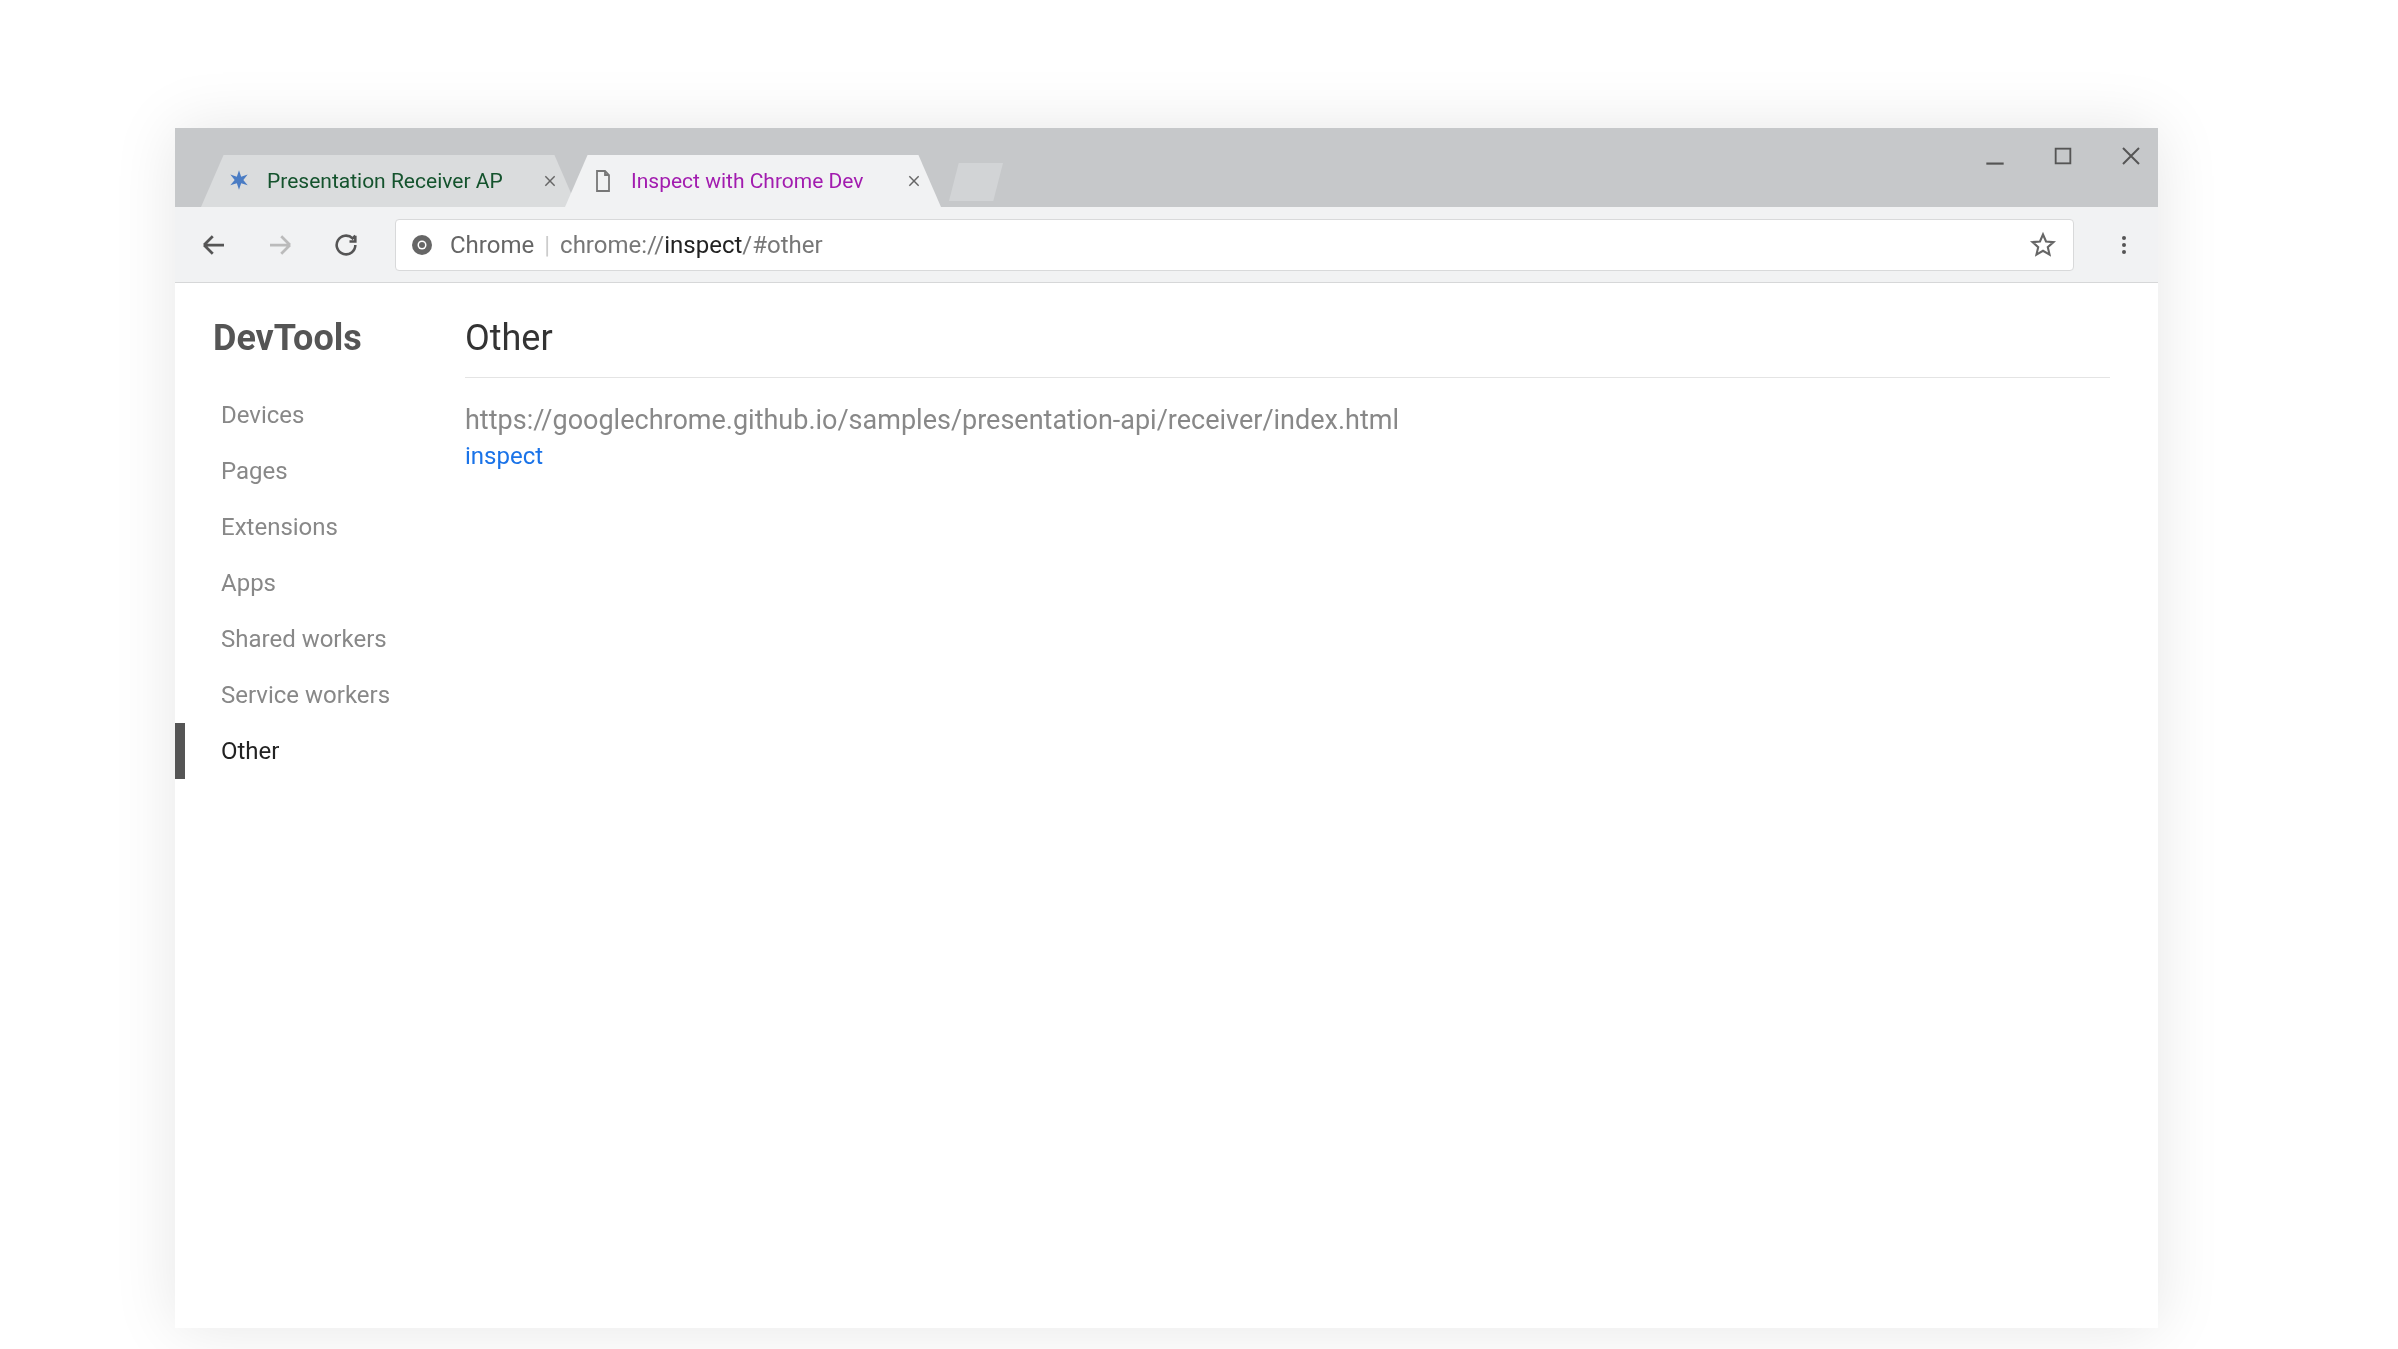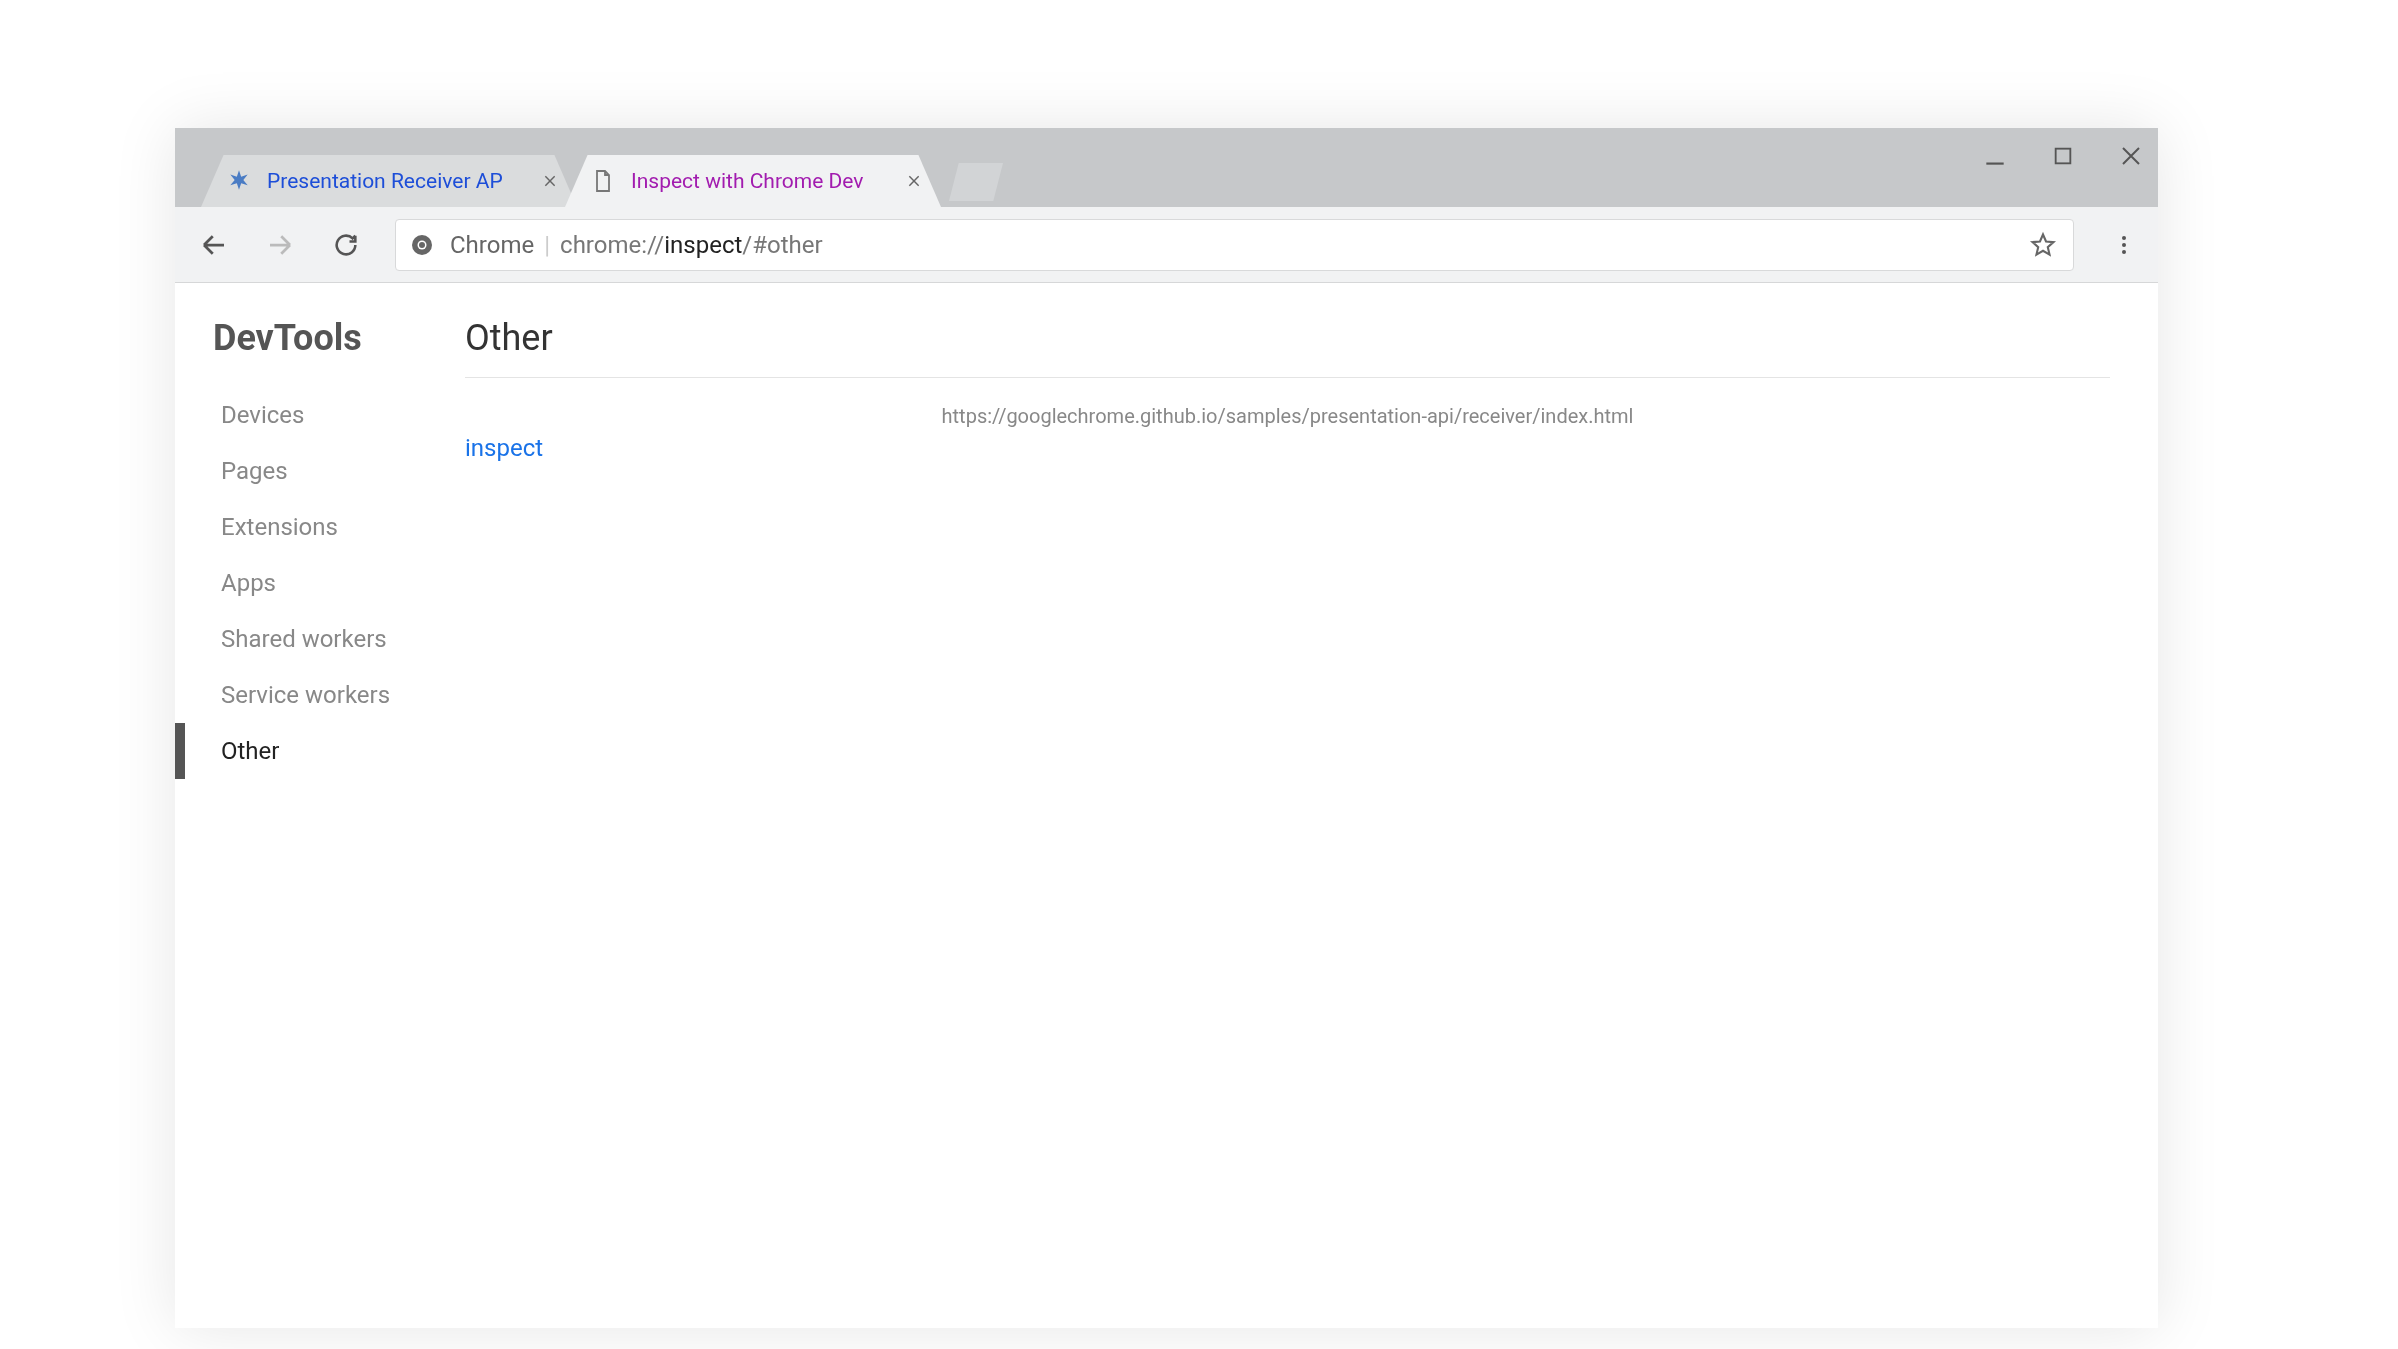--- a/index.html
+++ b/index.html
@@ -39,21 +39,21 @@
       padding: 0 16px 0 24px;
       font-size: 21px;
       color: #555;
       position: relative;
       border-top-left-radius: 6px;
       border-top-right-radius: 6px;
       margin-right: -12px;
     }
     .tab.inactive {
       background: #dadcdd;
-      color: #1d4ed8;
+      color: #14532d;
       width: 376px;
       margin-left: 26px;
       clip-path: polygon(6% 0, 94% 0, 100% 100%, 0 100%);
       margin-top: 48px;
     }
     .tab.active {
       background: #f1f2f3;
       width: 376px;
       color: #a21caf;
       z-index: 2;
@@ -235,24 +235,23 @@
       color: #333;
       font-weight: 400;
       margin-bottom: 18px;
     }
     .divider {
       height: 1px;
       background: #e4e4e4;
       margin-bottom: 26px;
     }
     .target-url {
-      font-size: 20px;
+      font-size: 27px;
       color: #888;
       margin-bottom: 6px;
-      text-align: center;
     }
     .inspect-link {
       font-size: 24px;
       color: #1a73e8;
       cursor: pointer;
     }
   </style>
 </head>
 <body>
 

